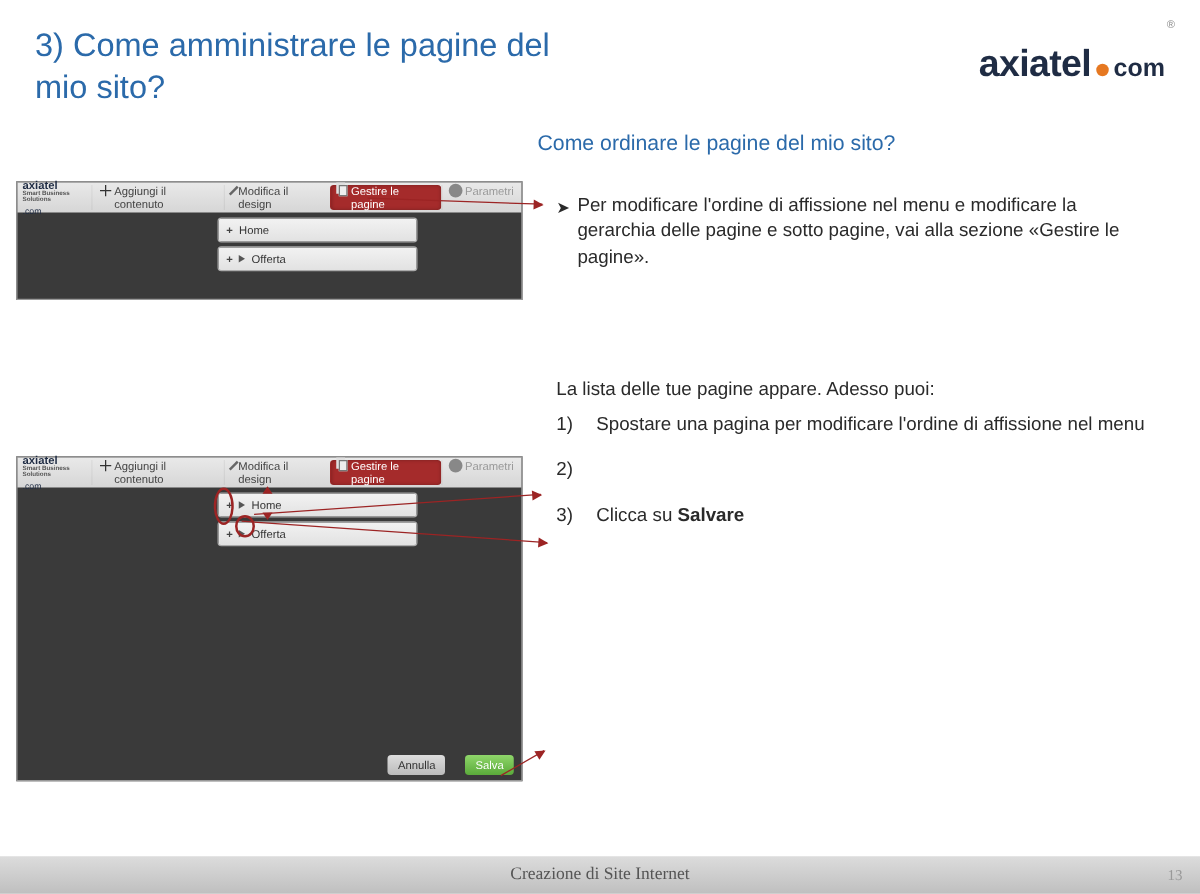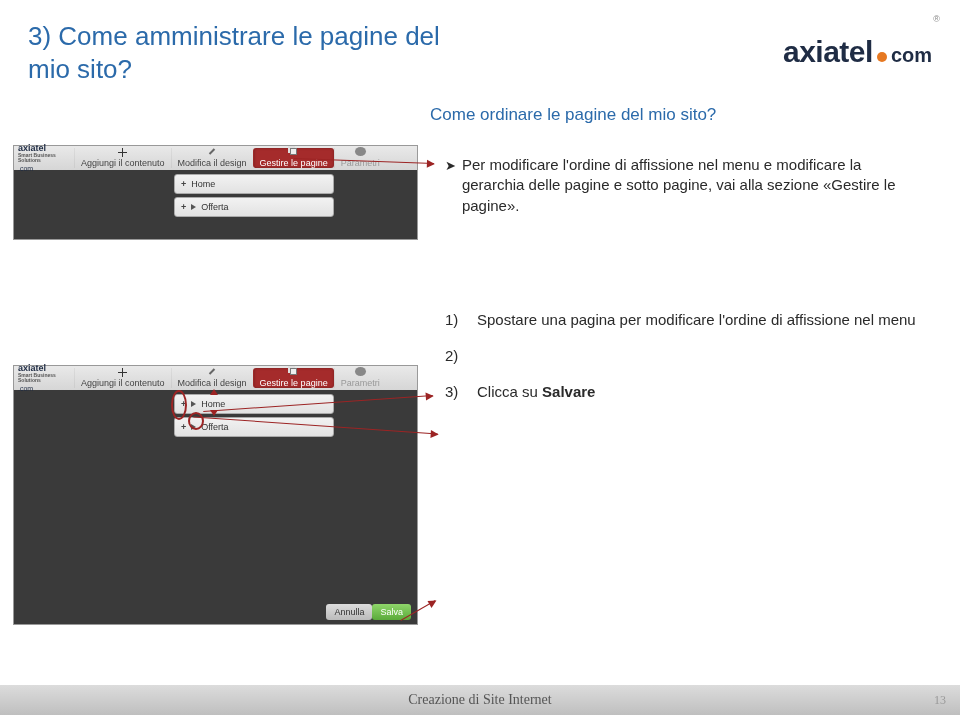--- a/index.html
+++ b/index.html
@@ -91,24 +91,22 @@
     color: #1f2c44;
     font-weight: bold;
     padding-left: 4px;
   }
   .logo-mini::after { content:".com"; font-weight:normal; font-size:7px; }
   .mini-tag { font-size:5px; color:#555; display:block; line-height:1; }
   .topbtn {
     padding: 0 6px;
     height: 20px;
     display: flex;
-    align-items: center;
     gap: 3px;
     border-left: 1px solid rgba(0,0,0,0.05);
-    flex-direction: column;
   }
   .topbtn.active {
     background: #a52b2b;
     color: #fff;
     border-radius: 3px;
     box-shadow: inset 0 0 3px rgba(0,0,0,0.3);
   }
   .topbtn.inactive { color:#999; }
   .ico {
     width: 9px; height: 9px; display:inline-block;
@@ -209,21 +207,21 @@
   }
   .redcircle {
     position:absolute;
     border:2px solid #9c2424;
     border-radius:50%;
     width:16px; height:30px;
   }
   .footerbar {
     position:absolute;
     bottom:4px; right:6px;
-    display:flex; gap:0;
+    display:flex; gap:16px;
   }
   .fbtn {
     font-size:9px;
     padding:3px 8px;
     border-radius:3px;
     background: linear-gradient(#ddd,#bbb);
     color:#333;
   }
   .fbtn.save {
     background: linear-gradient(#8fd66a,#5aaa3a);
@@ -297,20 +295,21 @@
   </div>
 </div>
 <div class="connector conn1"></div>
 
 <div class="textblock">
   <div class="bullet">
     <div class="bullet-icon">➤</div>
     <div>Per modificare l'ordine di affissione nel menu e modificare la gerarchia delle pagine e sotto pagine, vai alla sezione «Gestire le pagine».</div>
   </div>
   <div style="height:70px"></div>
+  <div>La lista delle tue pagine appare. Adesso puoi:</div>
   <div class="list">
     <div class="li">
       <span class="li-num">1)</span>
       <span>Spostare una pagina per modificare l'ordine di affissione nel menu</span>
     </div>
     <div class="li">
       <span class="li-num">2)</span>
     </div>
     <div class="li">
       <span class="li-num">3)</span>

